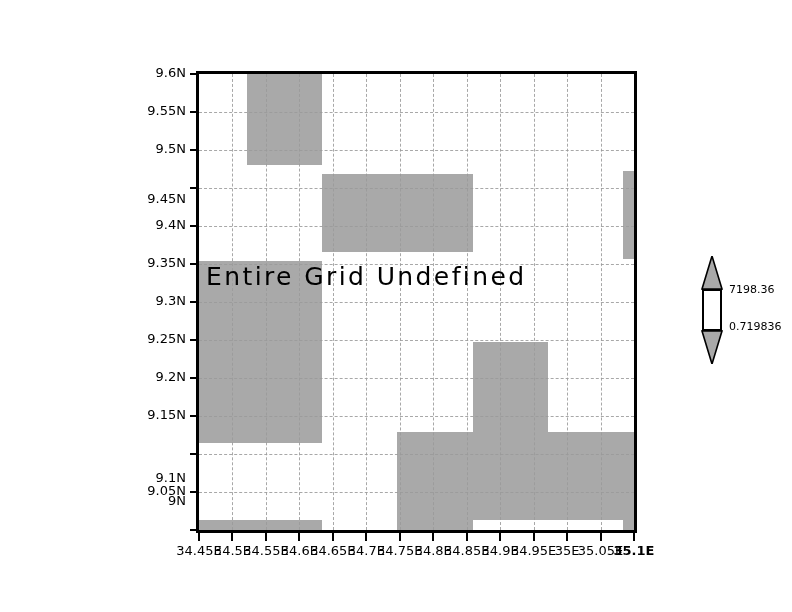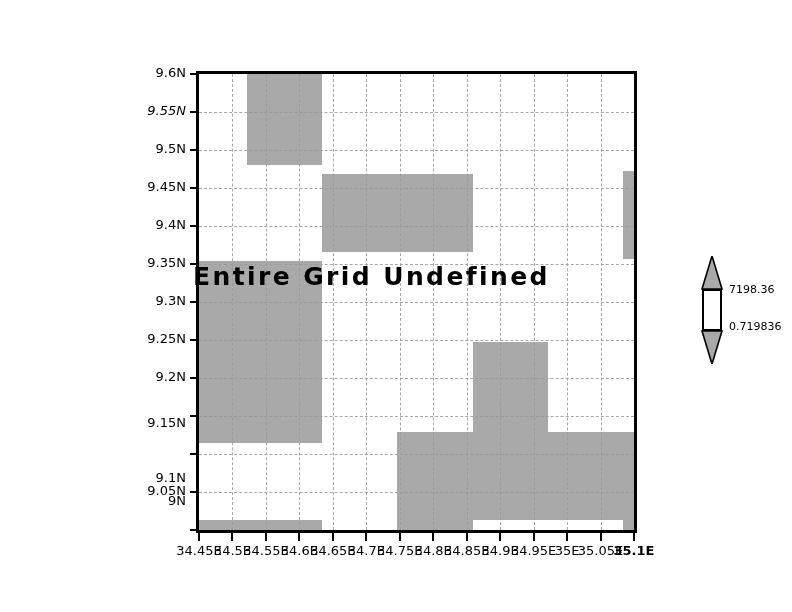--- a/index.html
+++ b/index.html
@@ -58,27 +58,26 @@
     position:absolute;
     left:0;right:0;
     height:1px;
     border-top:1px dashed #9a9a9a;
     opacity:.85;
   }
 
   
   #undef-msg{
     position:absolute;
-    left:193px;top:262px;
+    left:206px;top:262px;
     font-size:25px;
     color:#000;
     letter-spacing:2.4px;
     white-space:nowrap;
     font-family:"DejaVu Sans", sans-serif;
-    font-weight:bold;
   }
 
   
   .ytick{
     position:absolute;
     left:190px;width:7px;height:2px;
     background:#000;
   }
   .ylabel{
     position:absolute;
@@ -172,37 +171,37 @@
         <div class="gline-h" style="top: 418px;"></div>
       </div>
   </div>
 
   <div id="undef-msg">Entire Grid Undefined</div>
 
   <div id="y-axis">
       <div class="ytick" style="top: 73px;"></div>
       <div class="ylabel" style="top: 65px;">9.6N</div>
       <div class="ytick" style="top: 111px;"></div>
-      <div class="ylabel" style="top: 103px; font-style: italic;">9.55N</div>
+      <div class="ylabel" style="top: 103px;">9.55N</div>
       <div class="ytick" style="top: 149px;"></div>
       <div class="ylabel" style="top: 141px; text-align: center;">9.5N</div>
       <div class="ytick" style="top: 187px;"></div>
-      <div class="ylabel" style="top: 179px;">9.45N</div>
+      <div class="ylabel" style="top: 191px;">9.45N</div>
       <div class="ytick" style="top: 225px;"></div>
       <div class="ylabel" style="top: 217px;">9.4N</div>
       <div class="ytick" style="top: 263px;"></div>
       <div class="ylabel" style="top: 255px;">9.35N</div>
       <div class="ytick" style="top: 301px;"></div>
       <div class="ylabel" style="top: 293px;">9.3N</div>
       <div class="ytick" style="top: 339px;"></div>
       <div class="ylabel" style="top: 331px;">9.25N</div>
       <div class="ytick" style="top: 377px;"></div>
       <div class="ylabel" style="top: 369px;">9.2N</div>
       <div class="ytick" style="top: 415px;"></div>
-      <div class="ylabel" style="top: 407px; margin-top: 8px;">9.15N</div>
+      <div class="ylabel" style="top: 407px;">9.15N</div>
       <div class="ytick" style="top: 453px;"></div>
       <div class="ylabel" style="top: 470px;">9.1N</div>
       <div class="ytick" style="top: 491px;"></div>
       <div class="ylabel" style="top: 483px;">9.05N</div>
       <div class="ytick" style="top: 529px;"></div>
       <div class="ylabel" style="top: 493px;">9N</div>
     </div>
   <div id="x-axis">
       <div class="xtick" style="left: 198px;"></div>
       <div class="xlabel" style="left: 199px;">34.45E</div>

